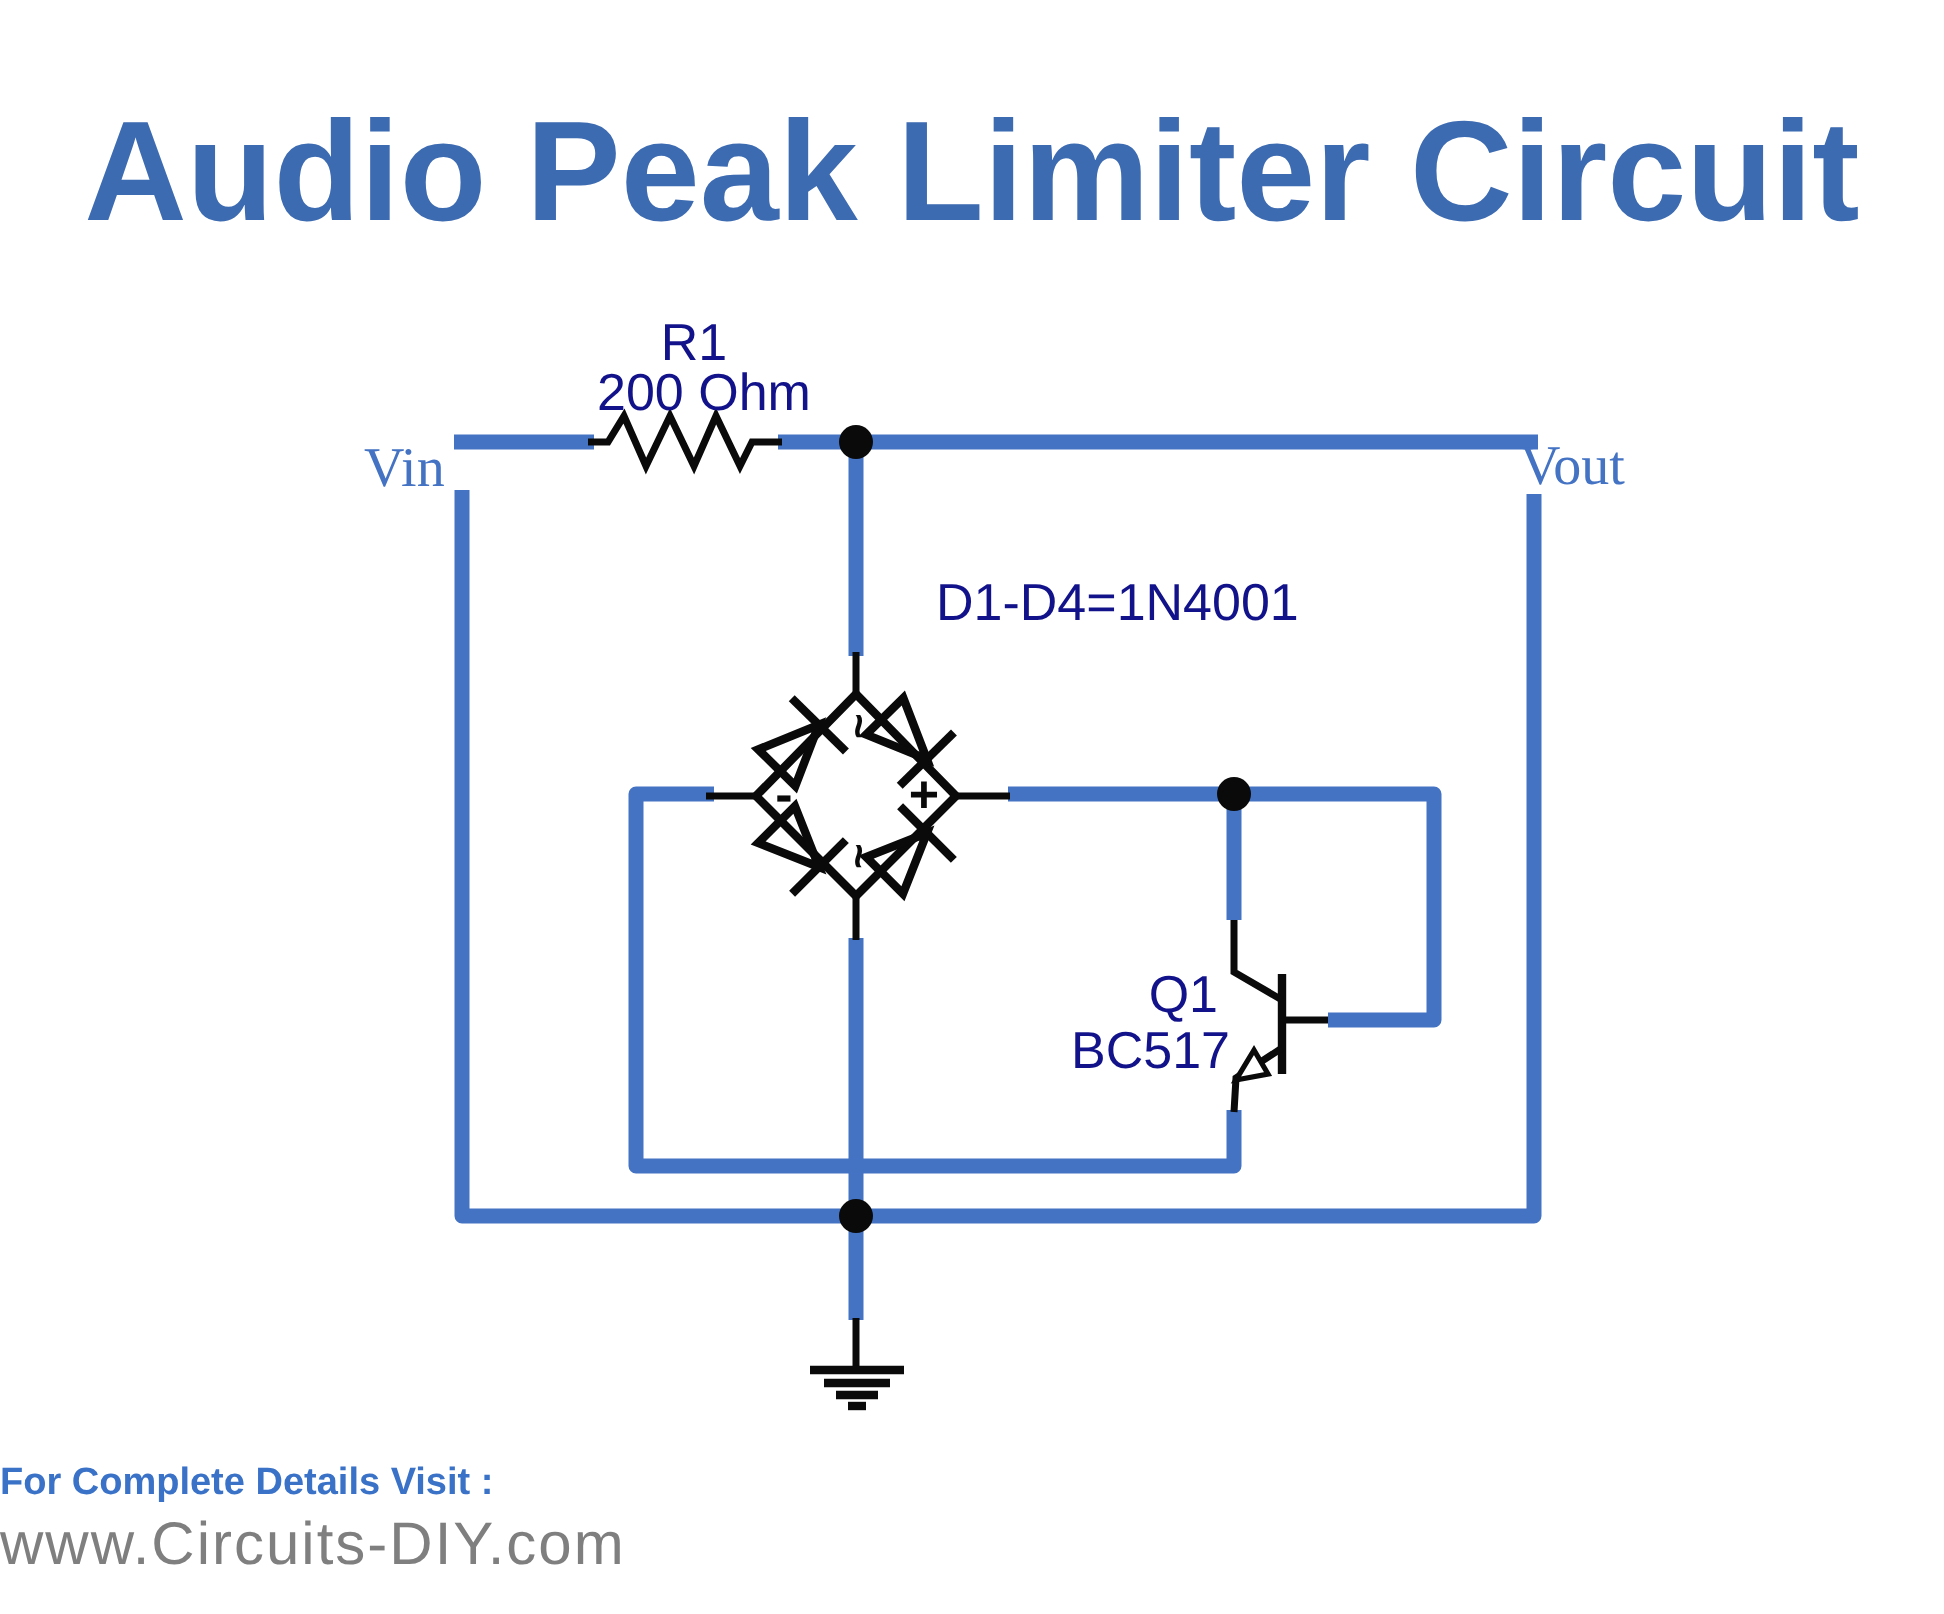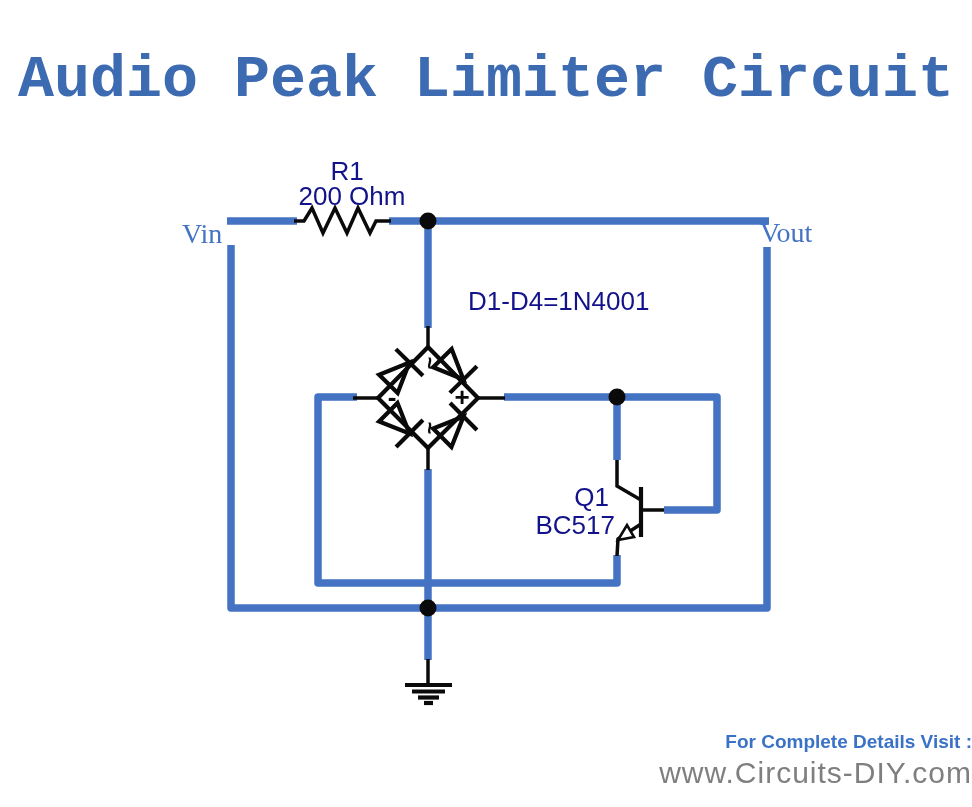--- a/index.html
+++ b/index.html
@@ -1,30 +1,30 @@
 <!DOCTYPE html>
 <html style="--wire: #4473C4; --navy: #12128A; --title: #3D6BB2; --footer_blue: #3A72C8; --footer_gray: #7F7F7F; --ink: #0A0A0A;"><head>
 <meta charset="utf-8">
 <style>
   html,body{margin:0;padding:0;background:#ffffff;}
   body{width:972px;height:807px;position:relative;overflow:hidden;
        font-family:"Liberation Sans",sans-serif;}
   .page-title{position:absolute;top:46px;left:0;width:100%;text-align:center;
-       font-size:60px;font-weight:bold;letter-spacing:0px;color:var(--title,#3D6BB2);
-       font-family:Liberation Mono, monospace;}
+       font-size:71px;font-weight:bold;letter-spacing:0px;color:var(--title,#3D6BB2);
+       font-family:Liberation Sans, sans-serif;}
   .schematic{position:absolute;top:0;left:0;}
   .wire{stroke:var(--wire,#4473C4);stroke-width:7.5;fill:none;stroke-linejoin:round;stroke-linecap:butt;}
   .blk{stroke:var(--ink,#0A0A0A);stroke-width:3.5;fill:none;stroke-linejoin:miter;}
   .blk-thick{stroke:var(--ink,#0A0A0A);stroke-width:4.2;fill:none;}
   .dot{fill:var(--ink,#0A0A0A);stroke:none;}
   text.navy{fill:var(--navy,#12128A);font:26px "Liberation Sans",sans-serif;}
   text.port{fill:var(--wire,#4473C4);font:28px "Liberation Serif",serif;}
   text.mark{fill:var(--ink,#0A0A0A);font:bold 26px "Liberation Sans",sans-serif;}
   text.tilde{fill:var(--ink,#0A0A0A);font:bold 22px "Liberation Sans",sans-serif;}
-  .footer{position:absolute;top:731px;left:0;width:100%;text-align:right;}
+  .footer{position:absolute;top:731px;left:0;width:100%;text-align:left;}
   .footer-line1{font-size:19px;font-weight:bold;color:var(--footer_blue,#3A72C8);margin:0 0 3px 0;}
   .footer-line2{font-size:30px;font-weight:normal;color:var(--footer_gray,#7F7F7F);letter-spacing:1px;margin:0;}
 </style>
 </head>
 <body>
 
 <div class="page-title">Audio Peak Limiter Circuit</div>
 
 <svg class="schematic" width="972" height="807" viewBox="0 0 972 807" xmlns="http://www.w3.org/2000/svg">
 

